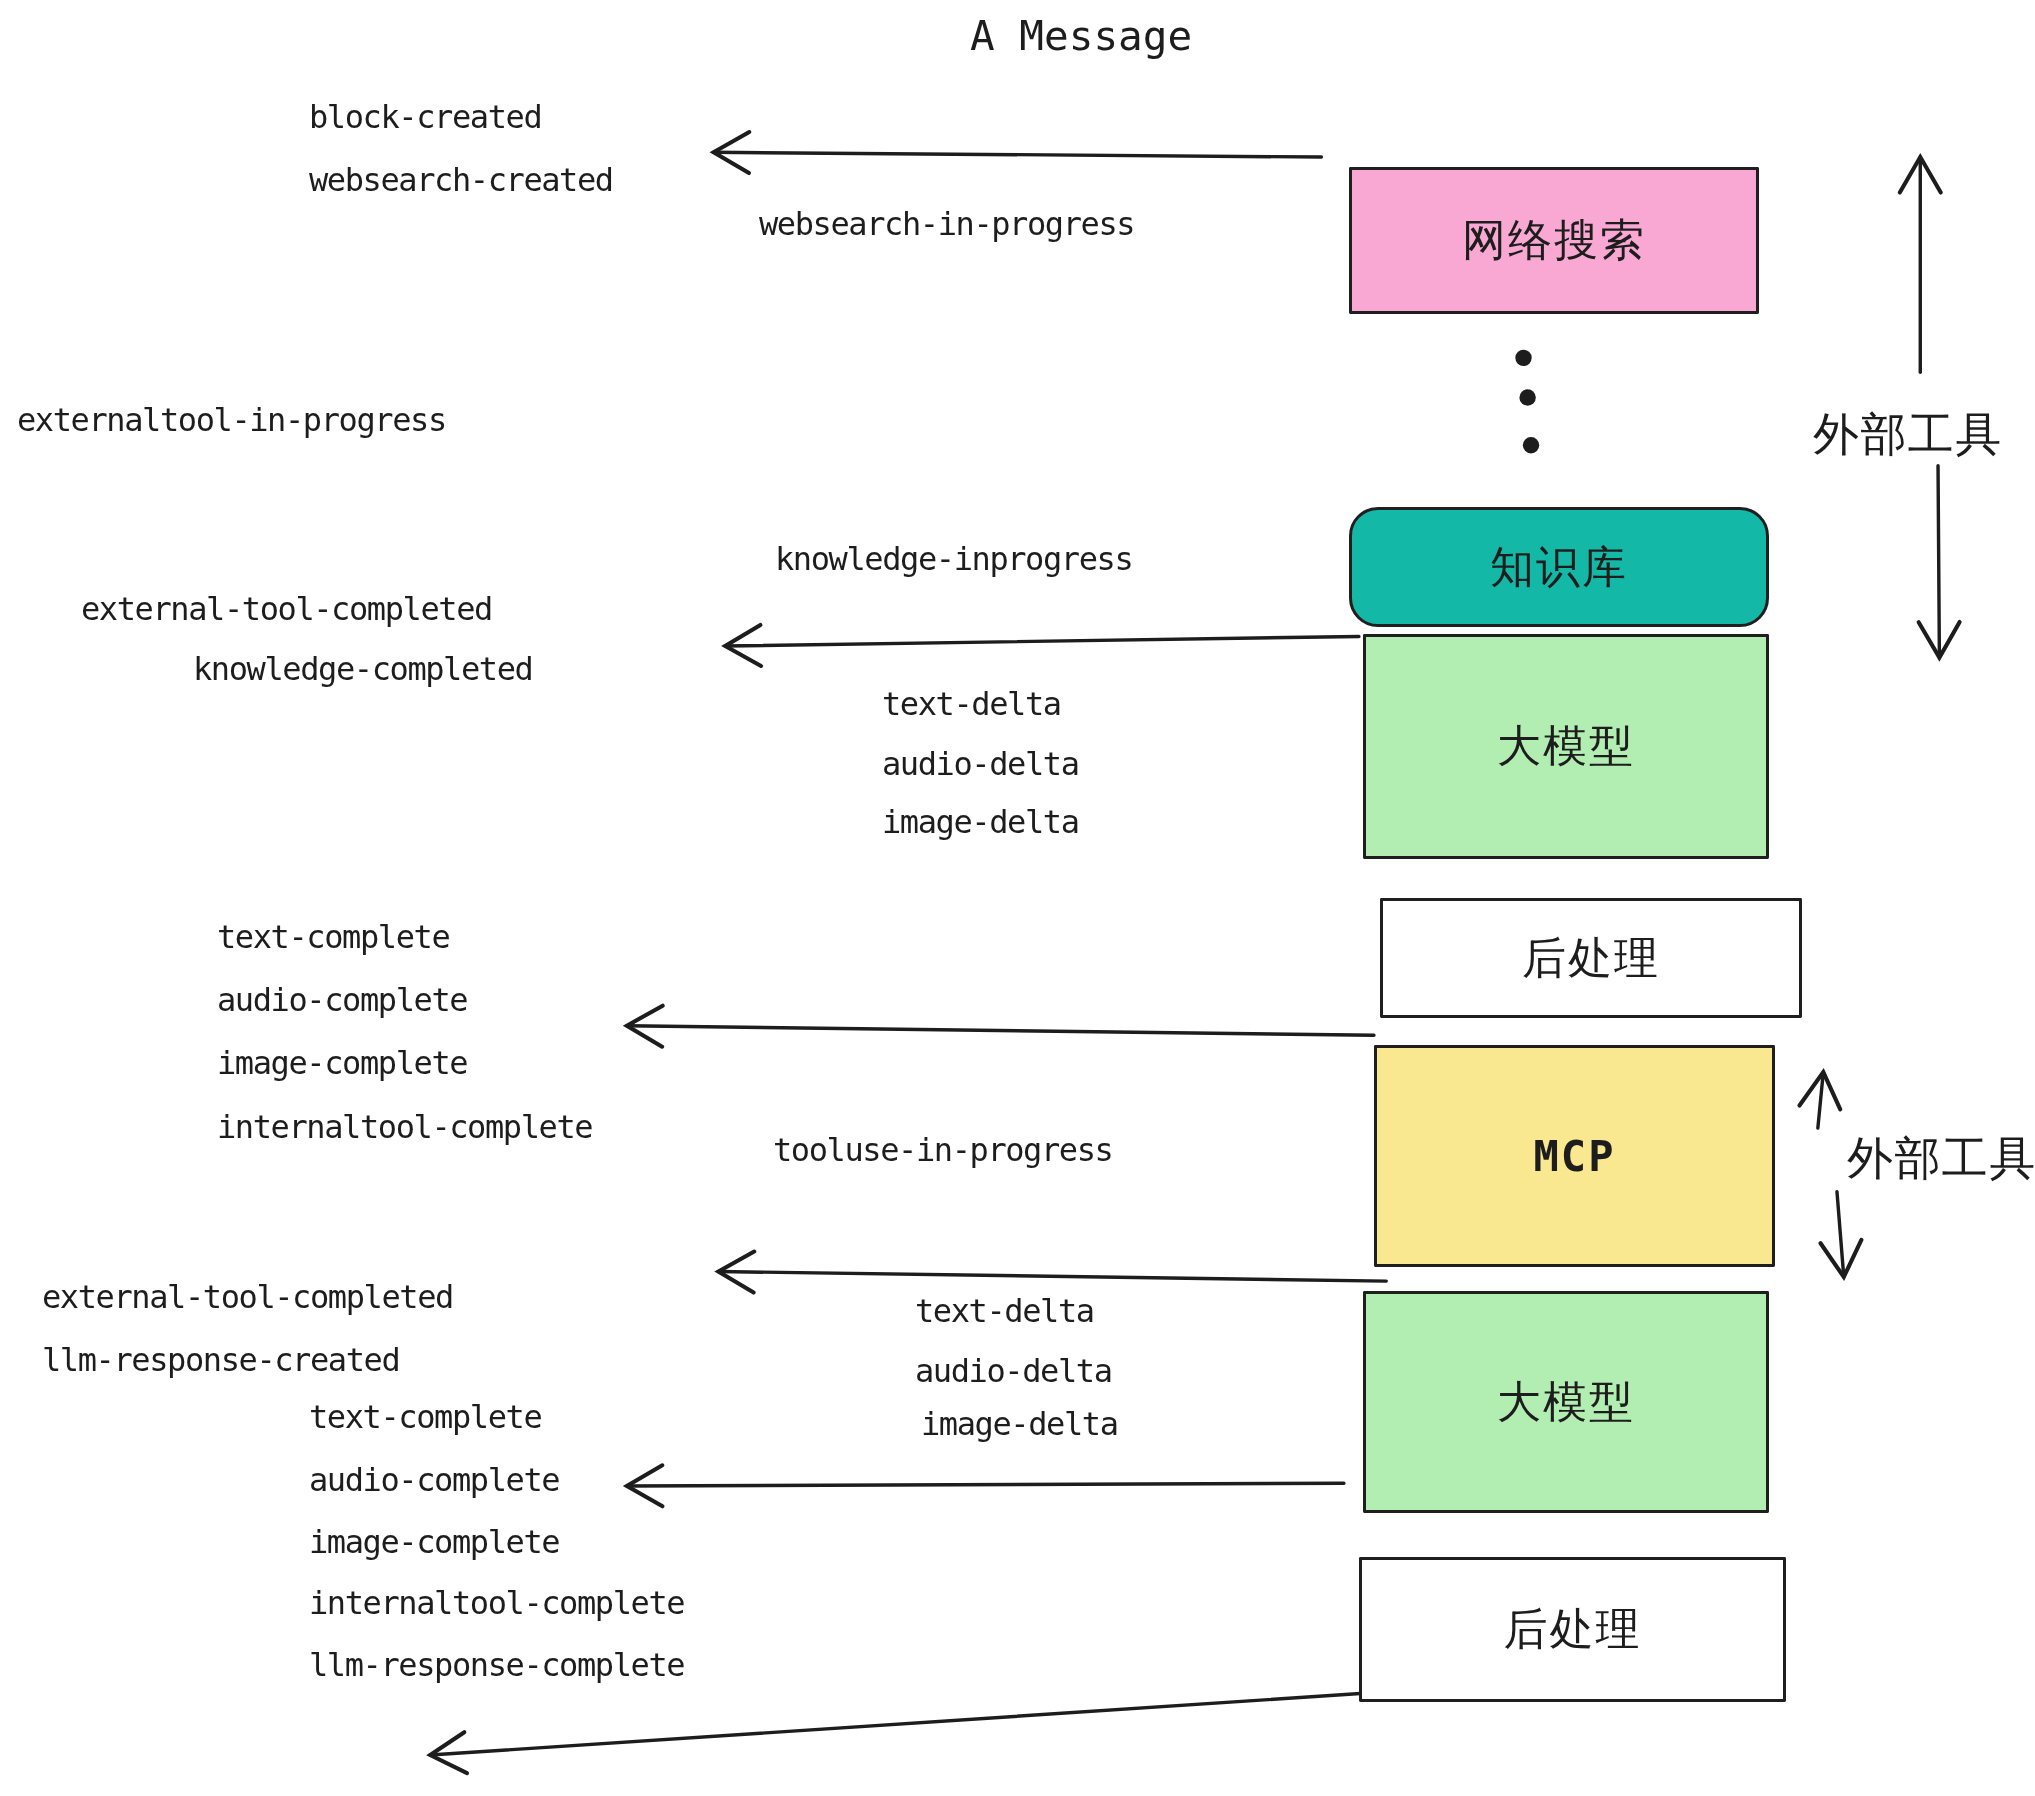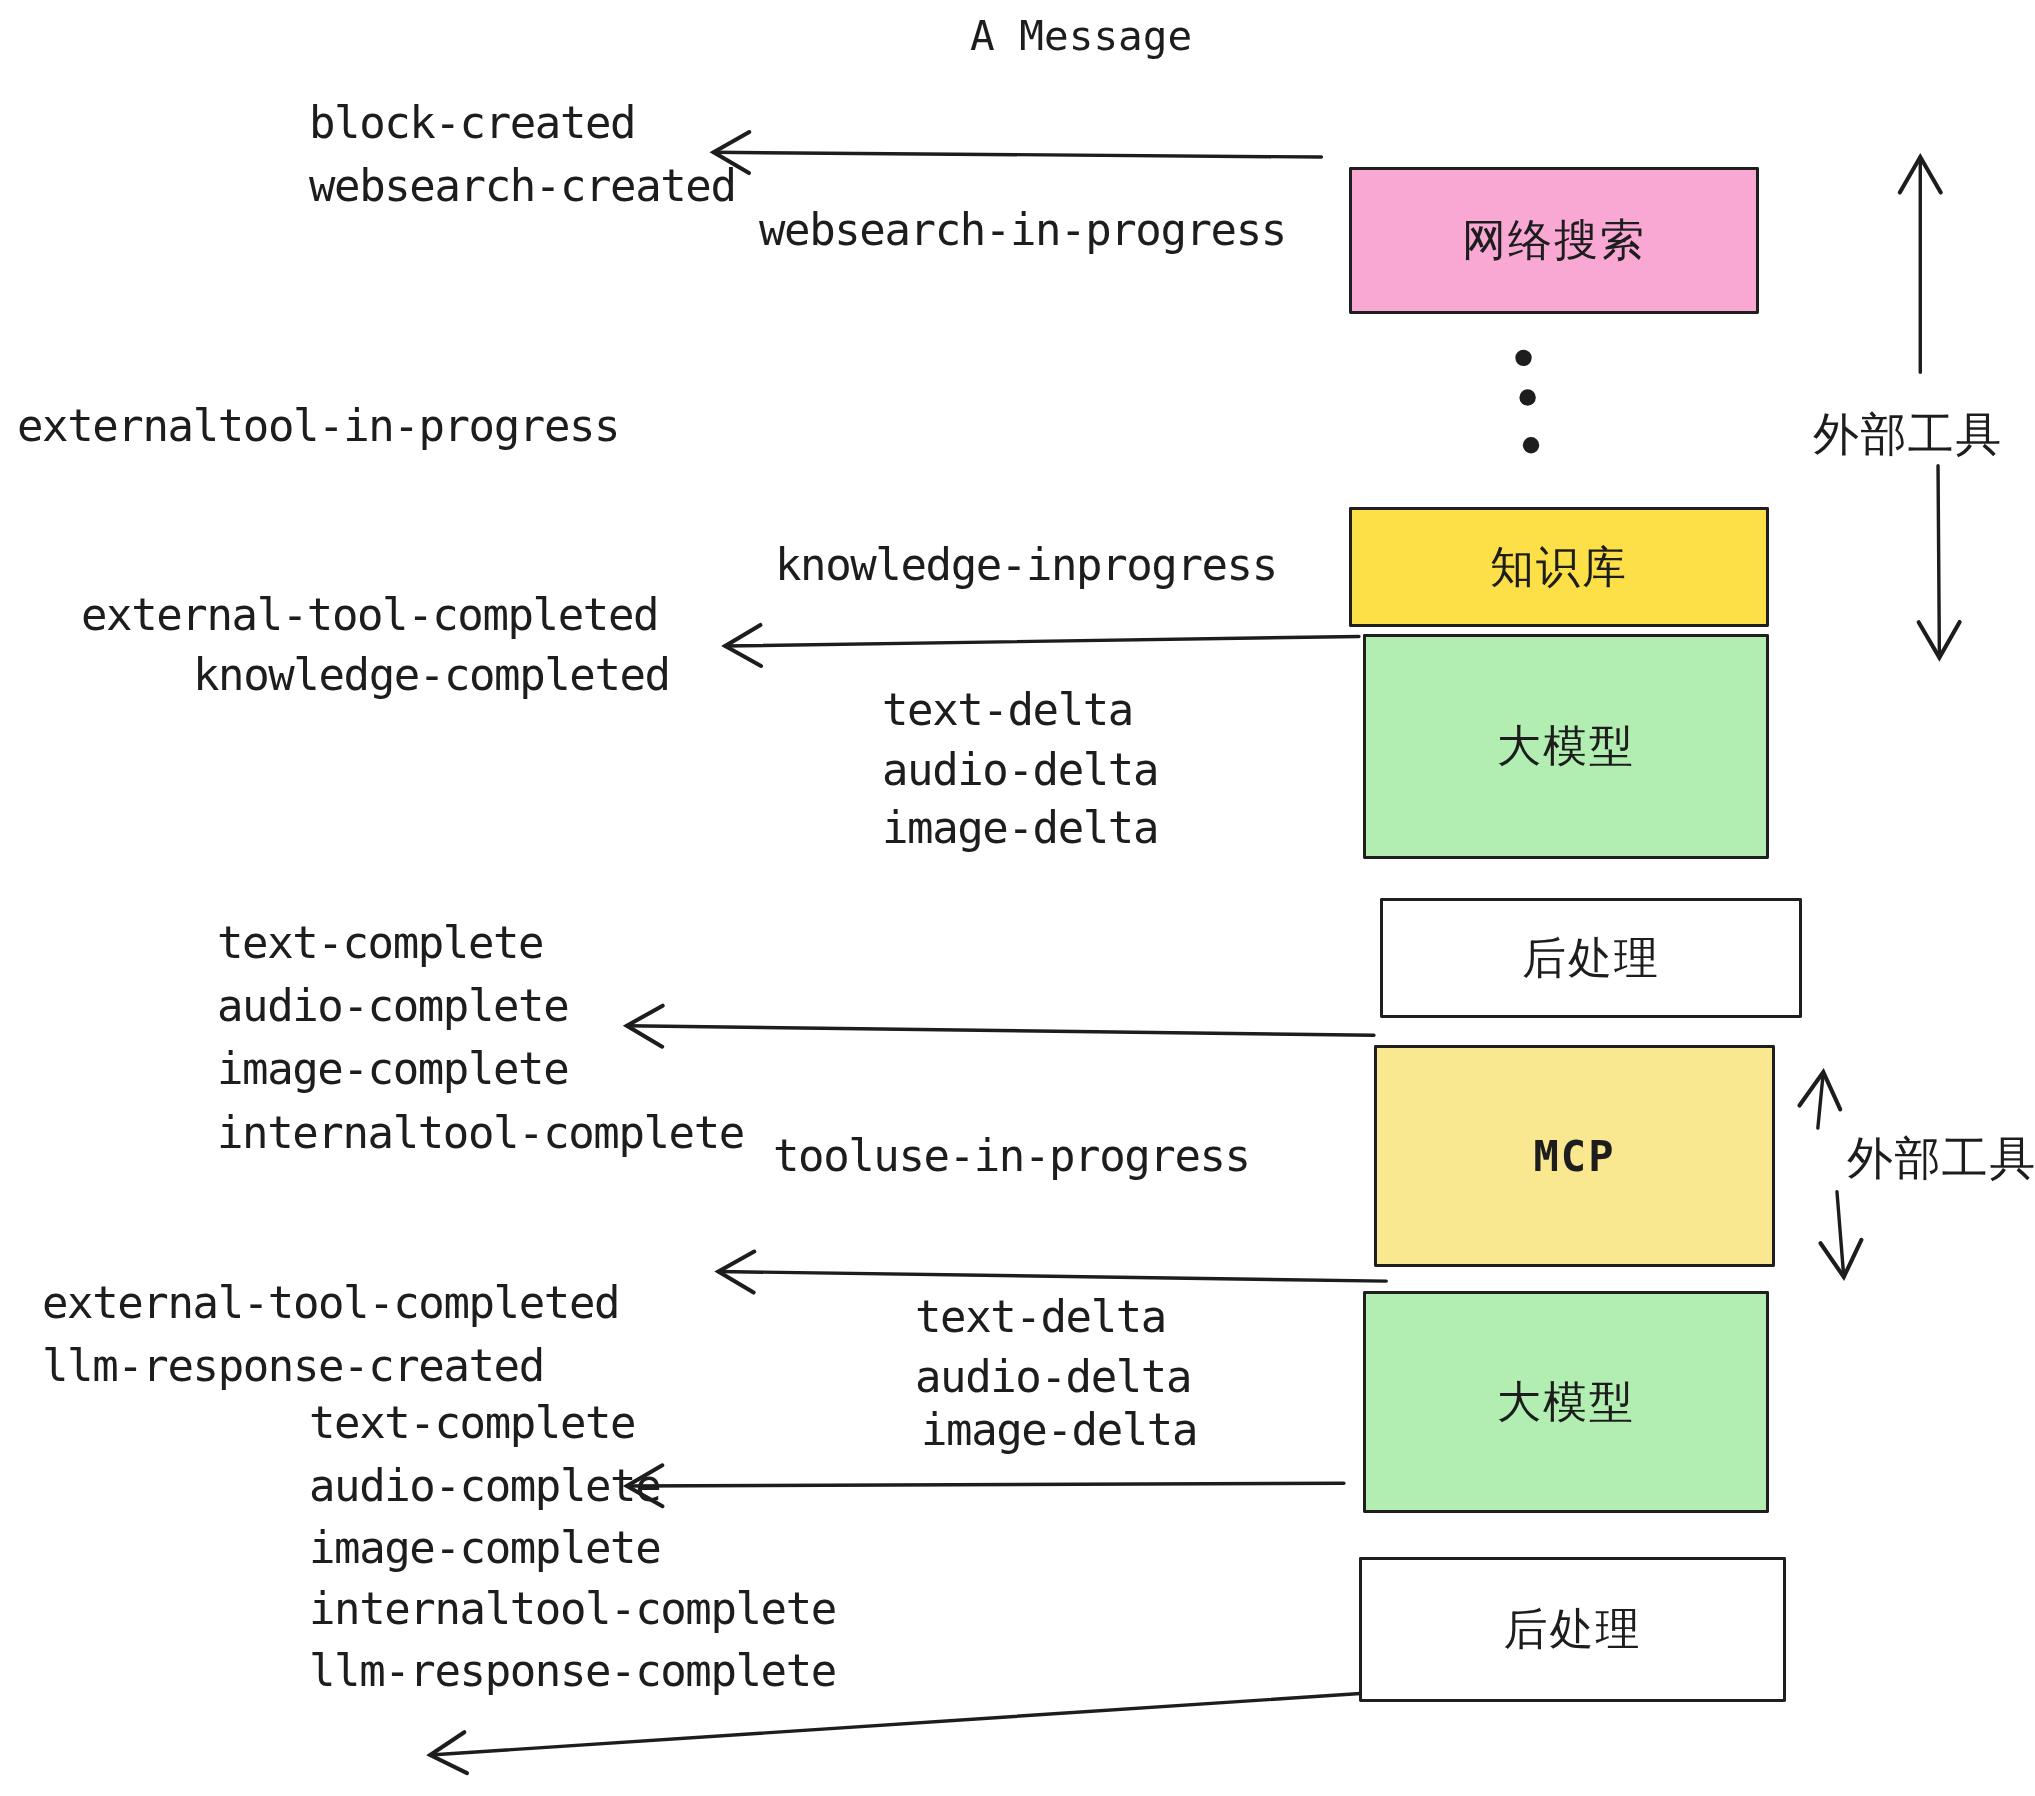--- a/index.html
+++ b/index.html
@@ -11,21 +11,21 @@
     color:#1d1d1d;
     overflow:hidden;
   }
   svg.overlay{position:absolute;left:0;top:0;width:2035px;height:1796px;pointer-events:none;}
   .title{
     position:absolute;left:970px;top:12.3px;
     font-size:41px;font-weight:normal;white-space:nowrap;
   }
   .ev{
     position:absolute;
-    font-size:44px;line-height:1;white-space:nowrap;
+    font-size:32px;line-height:1;white-space:nowrap;
     letter-spacing:-1.4px;
   }
   .box{
     position:absolute;
     border:3.4px solid #1f1f1f;border-radius:1.4px;
     display:flex;align-items:center;justify-content:center;
     box-sizing:border-box;
   }
   .box .lbl{
     font-family:"DejaVu Sans", sans-serif;
@@ -104,21 +104,21 @@
   <div class="ev" style="left:309px;top:1464px">audio-complete</div>
   <div class="ev" style="left:309px;top:1526px">image-complete</div>
   <div class="ev" style="left:309px;top:1587px">internaltool-complete</div>
   <div class="ev" style="left:309px;top:1649px">llm-response-complete</div>
 
 
   <div class="box" style="left: 1349px; top: 167px; width: 410px; height: 147px; background-color: #f9a8d4;">
     <span class="lbl">网络搜索</span>
   </div>
 
-  <div class="box" style="left: 1349px; top: 507px; width: 420px; height: 120px; background-color: #fde047;">
+  <div class="box" style="left: 1349px; top: 507px; width: 420px; height: 120px; background-color: #14b8a6; border-radius: 29px;">
     <span class="lbl">知识库</span>
   </div>
 
   <div class="box" style="left: 1363px; top: 634px; width: 406px; height: 225px; background-color: rgb(178, 237, 178);">
     <span class="lbl">大模型</span>
   </div>
 
   <div class="box" style="left: 1380px; top: 898px; width: 422px; height: 120px; background-color: rgb(255, 255, 255);">
     <span class="lbl">后处理</span>
   </div>

